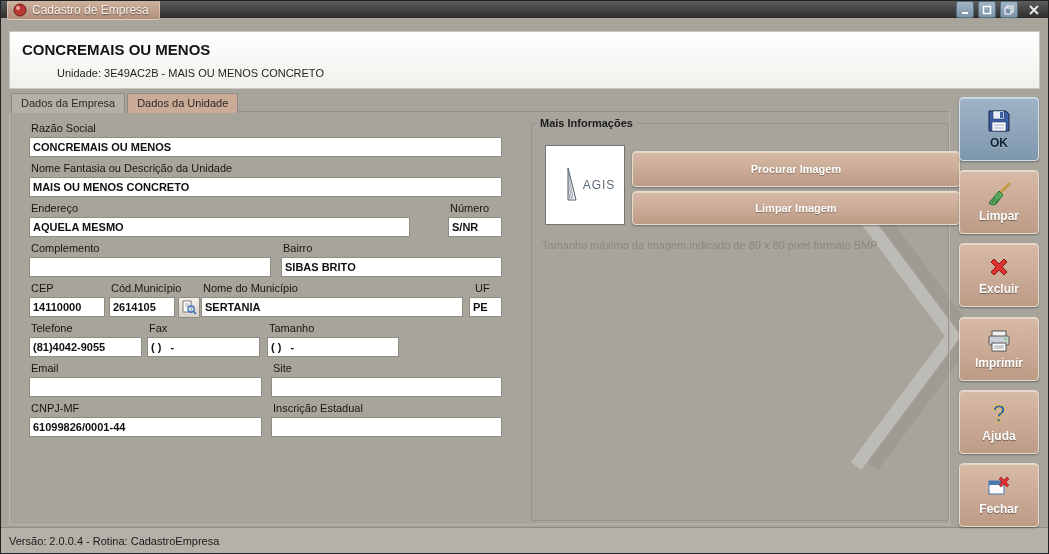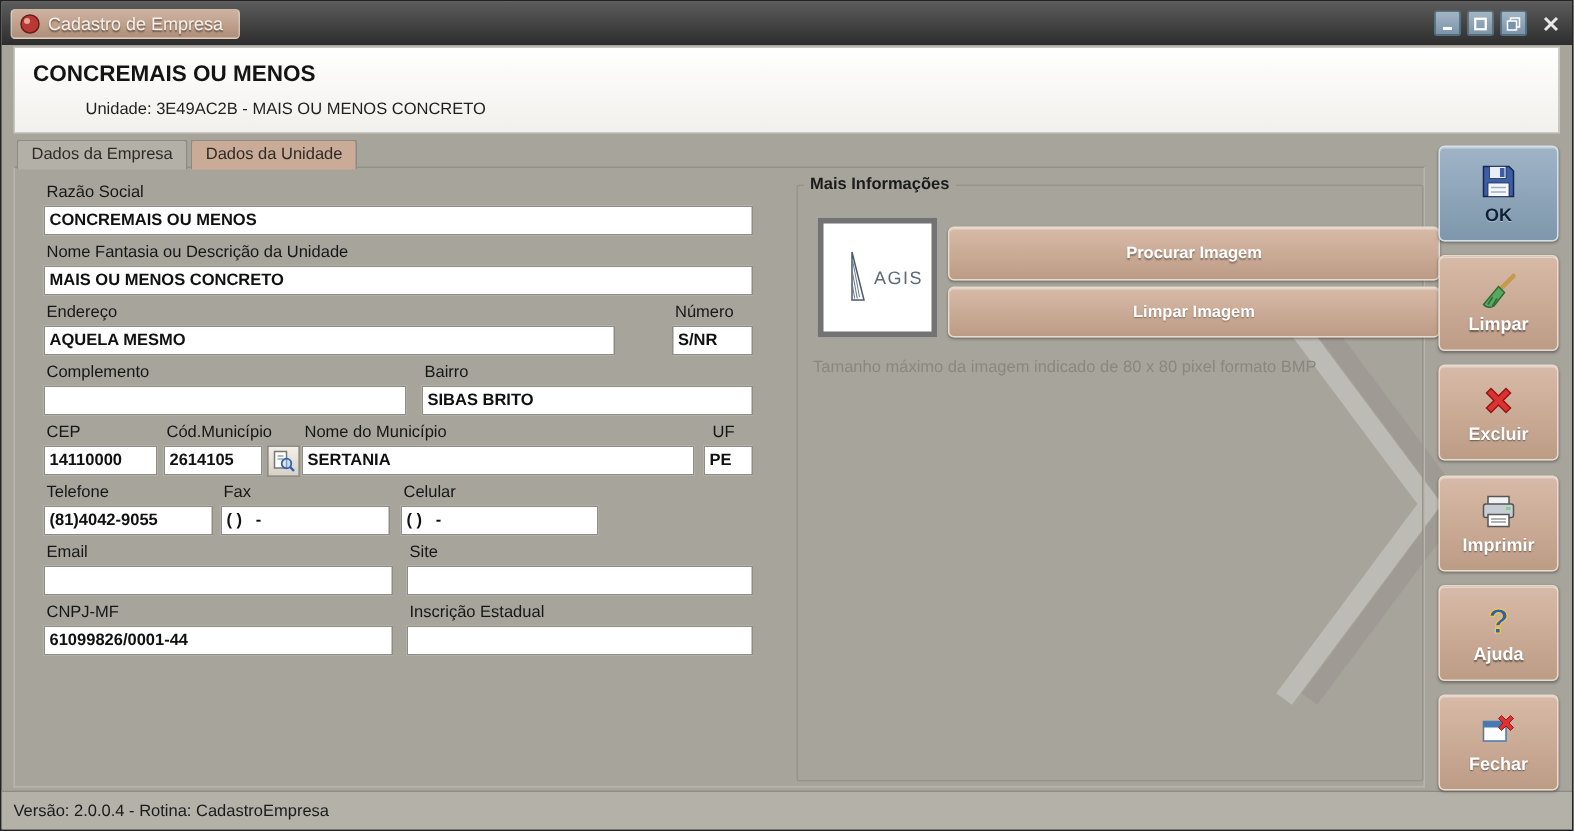--- a/index.html
+++ b/index.html
@@ -7,21 +7,21 @@
     width:1049px; height:554px;
     font-family:"Liberation Sans", sans-serif;
     background:#6e6e6e;
   }
   .window {
     position:relative; width:1049px; height:554px;
     background:#a7a49c; border:1px solid #222; overflow:hidden;
   }
   
   .titlebar {
-    position:absolute; top:0; left:0; right:0; height:29px;
+    position:absolute; top:0; left:0; right:0; height:17px;
     background:linear-gradient(#5c5c5c,#2d2d2d);
     display:flex; align-items:center; padding:0 6px;
   }
   .title-badge {
     display:flex; align-items:center; gap:5px; height:20px;
     background:linear-gradient(#cdb2a0,#b08f7a);
     border:1px solid rgba(255,255,255,.35); border-radius:3px;
     padding:0 10px 0 5px;
   }
   .title-text { font-size:12px; color:#f6f0e9; text-shadow:0 1px 1px rgba(0,0,0,.45); }
@@ -67,21 +67,21 @@
     display:flex; align-items:center; justify-content:center; cursor:pointer;
   }
   
   .groupbox {
     position:absolute; left:530px; top:116px; width:418px; height:404px;
     border:1px solid #97948c; border-radius:2px; z-index:1;
   }
   .groupbox legend { font-size:11px; font-weight:bold; color:#1b1b1b; padding:0 4px; margin-left:4px; }
   .logo-box {
     position:absolute; left:13px; top:16px; width:80px; height:80px;
-    background:#fff; border:4px solid #737373;
+    background:#fff; border:1px solid #737373;
     display:flex; align-items:center; justify-content:center; gap:2px;
   }
   .logo-text { font-size:12px; letter-spacing:1px; color:#5d6a78; }
   .tan-btn {
     position:absolute; left:100px; width:328px; cursor:pointer;
     background:linear-gradient(#d7baa7,#bd9c86);
     border:1px solid #e8dacc; border-radius:4px;
     box-shadow:0 1px 2px rgba(0,0,0,.35), inset 0 1px 0 rgba(255,255,255,.4);
     color:#fff; font-size:11px; font-weight:bold; text-shadow:0 1px 1px rgba(0,0,0,.35);
     display:flex; align-items:center; justify-content:center;
@@ -196,21 +196,21 @@
   </div>
   <div class="lbl" style="left:202px; top:281px;">Nome do Município</div>
   <input class="field" style="left: 200px; top: 296px; width: 262px;" value="SERTANIA">
   <div class="lbl" style="left:474px; top:281px;">UF</div>
   <input class="field" style="left: 468px; top: 296px; width: 33px;" value="PE">
 
   <div class="lbl" style="left:30px; top:321px;">Telefone</div>
   <input class="field" style="left: 28px; top: 336px; width: 113px;" value="(81)4042-9055">
   <div class="lbl" style="left:148px; top:321px;">Fax</div>
   <input class="field" style="left: 146px; top: 336px; width: 113px;" value="( )   -">
-  <div class="lbl" style="left:268px; top:321px;">Celular</div>
+  <div class="lbl" style="left:268px; top:321px;">Tamanho</div>
   <input class="field" style="left: 266px; top: 336px; width: 132px;" value="( )   -">
 
   <div class="lbl" style="left:30px; top:361px;">Email</div>
   <input class="field" style="left: 28px; top: 376px; width: 233px;" value="">
   <div class="lbl" style="left:272px; top:361px;">Site</div>
   <input class="field" style="left: 270px; top: 376px; width: 231px;" value="">
 
   <div class="lbl" style="left:30px; top:401px;">CNPJ-MF</div>
   <input class="field" style="left: 28px; top: 416px; width: 233px;" value="61099826/0001-44">
   <div class="lbl" style="left:272px; top:401px;">Inscrição Estadual</div>

